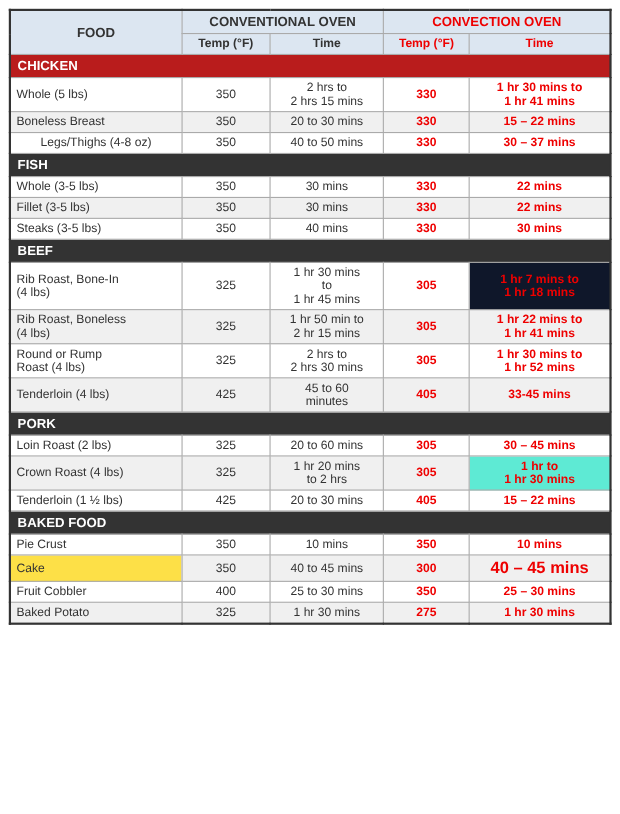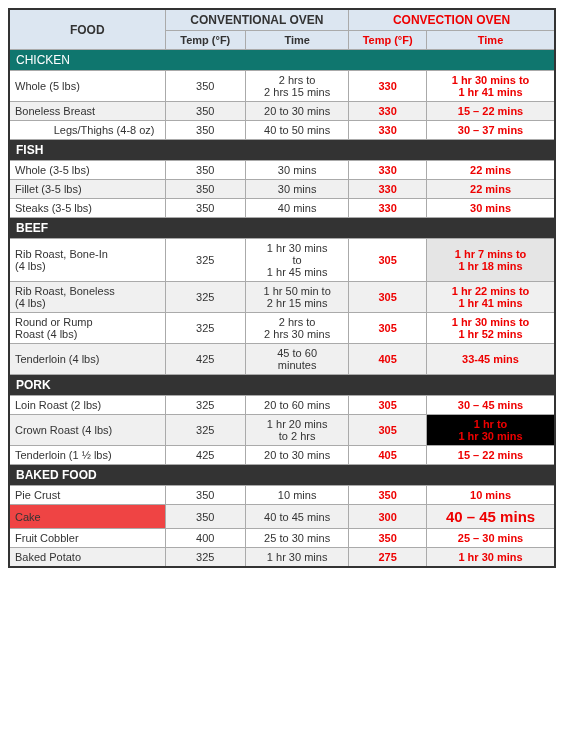--- a/index.html
+++ b/index.html
@@ -35,40 +35,40 @@
     </tr>
     <tr>
       <th style="background:#dce6f1; color:#333; font-size:11px;">Temp (°F)</th>
       <th style="background:#dce6f1; color:#333; font-size:11px;">Time</th>
       <th style="background:#dce6f1; color:#e00; font-size:11px;">Temp (°F)</th>
       <th style="background:#dce6f1; color:#e00; font-size:11px;">Time</th>
     </tr>
   </thead>
   <tbody id="table-body">
   <tr>
-        <td colspan="5" style="background: #0f766e; color: rgb(255, 255, 255); font-weight: normal; text-align: left; padding-left: 6px; font-size: 12px;">CHICKEN</td>
+        <td colspan="5" style="background: #b91c1c; color: rgb(255, 255, 255); font-weight: bold; text-align: left; padding-left: 6px; font-size: 12px;">CHICKEN</td>
       </tr>
       <tr>
         <td style="background: rgb(255, 255, 255); color: rgb(51, 51, 51); text-align: left; font-size: 11px; white-space: pre-line; padding: 3px 5px;">Whole (5 lbs)</td>
         <td style="background: rgb(255, 255, 255); color: rgb(51, 51, 51); text-align: center; font-size: 11px; white-space: pre-line; padding: 3px 5px;">350</td>
         <td style="background: rgb(255, 255, 255); color: rgb(51, 51, 51); text-align: center; font-size: 11px; white-space: pre-line; padding: 3px 5px;">2 hrs to
 2 hrs 15 mins</td>
         <td style="background: rgb(255, 255, 255); color: rgb(238, 0, 0); text-align: center; font-size: 11px; white-space: pre-line; padding: 3px 5px; font-weight: bold;">330</td>
         <td style="background: rgb(255, 255, 255); color: rgb(238, 0, 0); text-align: center; font-size: 11px; white-space: pre-line; padding: 3px 5px; font-weight: bold;">1 hr 30 mins to
 1 hr 41 mins</td>
       </tr>
       <tr>
         <td style="background: rgb(240, 240, 240); color: rgb(51, 51, 51); text-align: left; font-size: 11px; white-space: pre-line; padding: 3px 5px;">Boneless Breast</td>
         <td style="background: rgb(240, 240, 240); color: rgb(51, 51, 51); text-align: center; font-size: 11px; white-space: pre-line; padding: 3px 5px;">350</td>
         <td style="background: rgb(240, 240, 240); color: rgb(51, 51, 51); text-align: center; font-size: 11px; white-space: pre-line; padding: 3px 5px;">20 to 30 mins</td>
         <td style="background: rgb(240, 240, 240); color: rgb(238, 0, 0); text-align: center; font-size: 11px; white-space: pre-line; padding: 3px 5px; font-weight: bold;">330</td>
         <td style="background: rgb(240, 240, 240); color: rgb(238, 0, 0); text-align: center; font-size: 11px; white-space: pre-line; padding: 3px 5px; font-weight: bold;">15 – 22 mins</td>
       </tr>
       <tr>
-        <td style="background: rgb(255, 255, 255); color: rgb(51, 51, 51); text-align: right; font-size: 11px; white-space: pre-line; padding: 3px 10px;">Legs/Thighs (4-8 oz)</td>
+        <td style="background: rgb(255, 255, 255); color: rgb(51, 51, 51); text-align: center; font-size: 11px; white-space: pre-line; padding: 3px 10px;">Legs/Thighs (4-8 oz)</td>
         <td style="background: rgb(255, 255, 255); color: rgb(51, 51, 51); text-align: center; font-size: 11px; white-space: pre-line; padding: 3px 5px;">350</td>
         <td style="background: rgb(255, 255, 255); color: rgb(51, 51, 51); text-align: center; font-size: 11px; white-space: pre-line; padding: 3px 5px;">40 to 50 mins</td>
         <td style="background: rgb(255, 255, 255); color: rgb(238, 0, 0); text-align: center; font-size: 11px; white-space: pre-line; padding: 3px 5px; font-weight: bold;">330</td>
         <td style="background: rgb(255, 255, 255); color: rgb(238, 0, 0); text-align: center; font-size: 11px; white-space: pre-line; padding: 3px 5px; font-weight: bold;">30 – 37 mins</td>
       </tr>
       <tr>
         <td colspan="5" style="background: rgb(51, 51, 51); color: rgb(255, 255, 255); font-weight: bold; text-align: left; padding-left: 6px; font-size: 12px;">FISH</td>
       </tr>
       <tr>
         <td style="background: rgb(255, 255, 255); color: rgb(51, 51, 51); text-align: left; font-size: 11px; white-space: pre-line; padding: 3px 5px;">Whole (3-5 lbs)</td>
@@ -95,21 +95,21 @@
         <td colspan="5" style="background: rgb(51, 51, 51); color: rgb(255, 255, 255); font-weight: bold; text-align: left; padding-left: 6px; font-size: 12px;">BEEF</td>
       </tr>
       <tr>
         <td style="background: rgb(255, 255, 255); color: rgb(51, 51, 51); text-align: left; font-size: 11px; white-space: pre-line; padding: 3px 5px;">Rib Roast, Bone-In
 (4 lbs)</td>
         <td style="background: rgb(255, 255, 255); color: rgb(51, 51, 51); text-align: center; font-size: 11px; white-space: pre-line; padding: 3px 5px;">325</td>
         <td style="background: rgb(255, 255, 255); color: rgb(51, 51, 51); text-align: center; font-size: 11px; white-space: pre-line; padding: 3px 5px;">1 hr 30 mins
 to
 1 hr 45 mins</td>
         <td style="background: rgb(255, 255, 255); color: rgb(238, 0, 0); text-align: center; font-size: 11px; white-space: pre-line; padding: 3px 5px; font-weight: bold;">305</td>
-        <td style="background: #e5e5e5; color: rgb(238, 0, 0); text-align: center; font-size: 11px; white-space: pre-line; padding: 3px 5px; font-weight: bold;">1 hr 7 mins to
+        <td style="background: #0f172a; color: rgb(238, 0, 0); text-align: center; font-size: 11px; white-space: pre-line; padding: 3px 5px; font-weight: bold;">1 hr 7 mins to
 1 hr 18 mins</td>
       </tr>
       <tr>
         <td style="background: rgb(240, 240, 240); color: rgb(51, 51, 51); text-align: left; font-size: 11px; white-space: pre-line; padding: 3px 5px;">Rib Roast, Boneless
 (4 lbs)</td>
         <td style="background: rgb(240, 240, 240); color: rgb(51, 51, 51); text-align: center; font-size: 11px; white-space: pre-line; padding: 3px 5px;">325</td>
         <td style="background: rgb(240, 240, 240); color: rgb(51, 51, 51); text-align: center; font-size: 11px; white-space: pre-line; padding: 3px 5px;">1 hr 50 min to
 2 hr 15 mins</td>
         <td style="background: rgb(240, 240, 240); color: rgb(238, 0, 0); text-align: center; font-size: 11px; white-space: pre-line; padding: 3px 5px; font-weight: bold;">305</td>
         <td style="background: rgb(240, 240, 240); color: rgb(238, 0, 0); text-align: center; font-size: 11px; white-space: pre-line; padding: 3px 5px; font-weight: bold;">1 hr 22 mins to
@@ -142,42 +142,42 @@
         <td style="background: rgb(255, 255, 255); color: rgb(51, 51, 51); text-align: center; font-size: 11px; white-space: pre-line; padding: 3px 5px;">20 to 60 mins</td>
         <td style="background: rgb(255, 255, 255); color: rgb(238, 0, 0); text-align: center; font-size: 11px; white-space: pre-line; padding: 3px 5px; font-weight: bold;">305</td>
         <td style="background: rgb(255, 255, 255); color: rgb(238, 0, 0); text-align: center; font-size: 11px; white-space: pre-line; padding: 3px 5px; font-weight: bold;">30 – 45 mins</td>
       </tr>
       <tr>
         <td style="background: rgb(240, 240, 240); color: rgb(51, 51, 51); text-align: left; font-size: 11px; white-space: pre-line; padding: 3px 5px;">Crown Roast (4 lbs)</td>
         <td style="background: rgb(240, 240, 240); color: rgb(51, 51, 51); text-align: center; font-size: 11px; white-space: pre-line; padding: 3px 5px;">325</td>
         <td style="background: rgb(240, 240, 240); color: rgb(51, 51, 51); text-align: center; font-size: 11px; white-space: pre-line; padding: 3px 5px;">1 hr 20 mins
 to 2 hrs</td>
         <td style="background: rgb(240, 240, 240); color: rgb(238, 0, 0); text-align: center; font-size: 11px; white-space: pre-line; padding: 3px 5px; font-weight: bold;">305</td>
-        <td style="background: #000000; color: rgb(238, 0, 0); text-align: center; font-size: 11px; white-space: pre-line; padding: 3px 7px; font-weight: bold;">1 hr to
+        <td style="background: #5eead4; color: rgb(238, 0, 0); text-align: center; font-size: 11px; white-space: pre-line; padding: 3px 7px; font-weight: bold;">1 hr to
 1 hr 30 mins</td>
       </tr>
       <tr>
         <td style="background: rgb(255, 255, 255); color: rgb(51, 51, 51); text-align: left; font-size: 11px; white-space: pre-line; padding: 3px 5px;">Tenderloin (1 ½ lbs)</td>
         <td style="background: rgb(255, 255, 255); color: rgb(51, 51, 51); text-align: center; font-size: 11px; white-space: pre-line; padding: 3px 5px;">425</td>
         <td style="background: rgb(255, 255, 255); color: rgb(51, 51, 51); text-align: center; font-size: 11px; white-space: pre-line; padding: 3px 5px;">20 to 30 mins</td>
         <td style="background: rgb(255, 255, 255); color: rgb(238, 0, 0); text-align: center; font-size: 11px; white-space: pre-line; padding: 3px 5px; font-weight: bold;">405</td>
         <td style="background: rgb(255, 255, 255); color: rgb(238, 0, 0); text-align: center; font-size: 11px; white-space: pre-line; padding: 3px 5px; font-weight: bold;">15 – 22 mins</td>
       </tr>
       <tr>
         <td colspan="5" style="background: rgb(51, 51, 51); color: rgb(255, 255, 255); font-weight: bold; text-align: left; padding-left: 6px; font-size: 12px;">BAKED FOOD</td>
       </tr>
       <tr>
         <td style="background: rgb(255, 255, 255); color: rgb(51, 51, 51); text-align: left; font-size: 11px; white-space: pre-line; padding: 3px 5px;">Pie Crust</td>
         <td style="background: rgb(255, 255, 255); color: rgb(51, 51, 51); text-align: center; font-size: 11px; white-space: pre-line; padding: 3px 5px;">350</td>
         <td style="background: rgb(255, 255, 255); color: rgb(51, 51, 51); text-align: center; font-size: 11px; white-space: pre-line; padding: 3px 5px;">10 mins</td>
         <td style="background: rgb(255, 255, 255); color: rgb(238, 0, 0); text-align: center; font-size: 11px; white-space: pre-line; padding: 3px 5px; font-weight: bold;">350</td>
         <td style="background: rgb(255, 255, 255); color: rgb(238, 0, 0); text-align: center; font-size: 11px; white-space: pre-line; padding: 3px 5px; font-weight: bold;">10 mins</td>
       </tr>
       <tr>
-        <td style="background: #ef4444; color: rgb(51, 51, 51); text-align: left; font-size: 11px; white-space: pre-line; padding: 3px 5px;">Cake</td>
+        <td style="background: #fde047; color: rgb(51, 51, 51); text-align: left; font-size: 11px; white-space: pre-line; padding: 3px 5px;">Cake</td>
         <td style="background: rgb(240, 240, 240); color: rgb(51, 51, 51); text-align: center; font-size: 11px; white-space: pre-line; padding: 3px 5px;">350</td>
         <td style="background: rgb(240, 240, 240); color: rgb(51, 51, 51); text-align: center; font-size: 11px; white-space: pre-line; padding: 3px 5px;">40 to 45 mins</td>
         <td style="background: rgb(240, 240, 240); color: rgb(238, 0, 0); text-align: center; font-size: 11px; white-space: pre-line; padding: 3px 5px; font-weight: bold;">300</td>
         <td style="background: rgb(240, 240, 240); color: rgb(238, 0, 0); text-align: center; font-size: 15px; white-space: pre-line; padding: 3px 5px; font-weight: bold;">40 – 45 mins</td>
       </tr>
       <tr>
         <td style="background: rgb(255, 255, 255); color: rgb(51, 51, 51); text-align: left; font-size: 11px; white-space: pre-line; padding: 3px 5px;">Fruit Cobbler</td>
         <td style="background: rgb(255, 255, 255); color: rgb(51, 51, 51); text-align: center; font-size: 11px; white-space: pre-line; padding: 3px 5px; margin-top: 10px;">400</td>
         <td style="background: rgb(255, 255, 255); color: rgb(51, 51, 51); text-align: center; font-size: 11px; white-space: pre-line; padding: 3px 5px;">25 to 30 mins</td>
         <td style="background: rgb(255, 255, 255); color: rgb(238, 0, 0); text-align: center; font-size: 11px; white-space: pre-line; padding: 3px 5px; font-weight: bold;">350</td>

